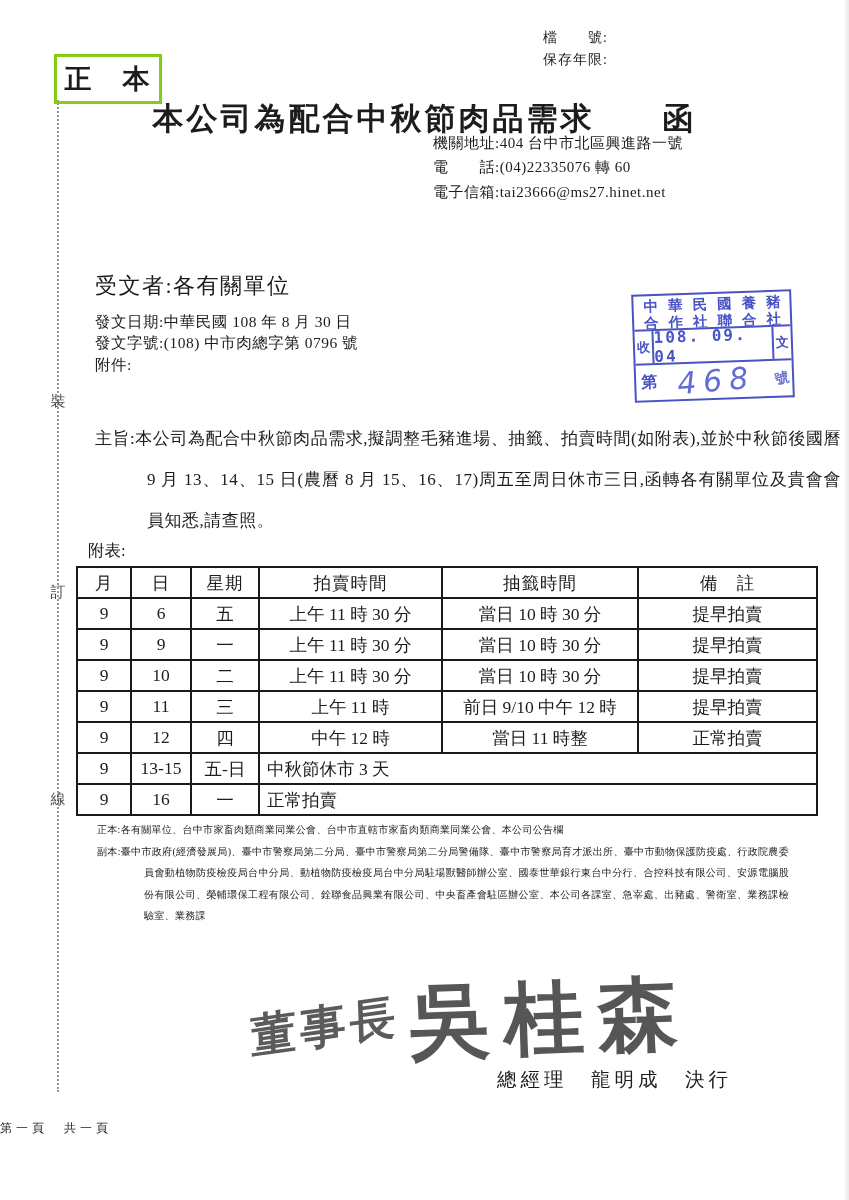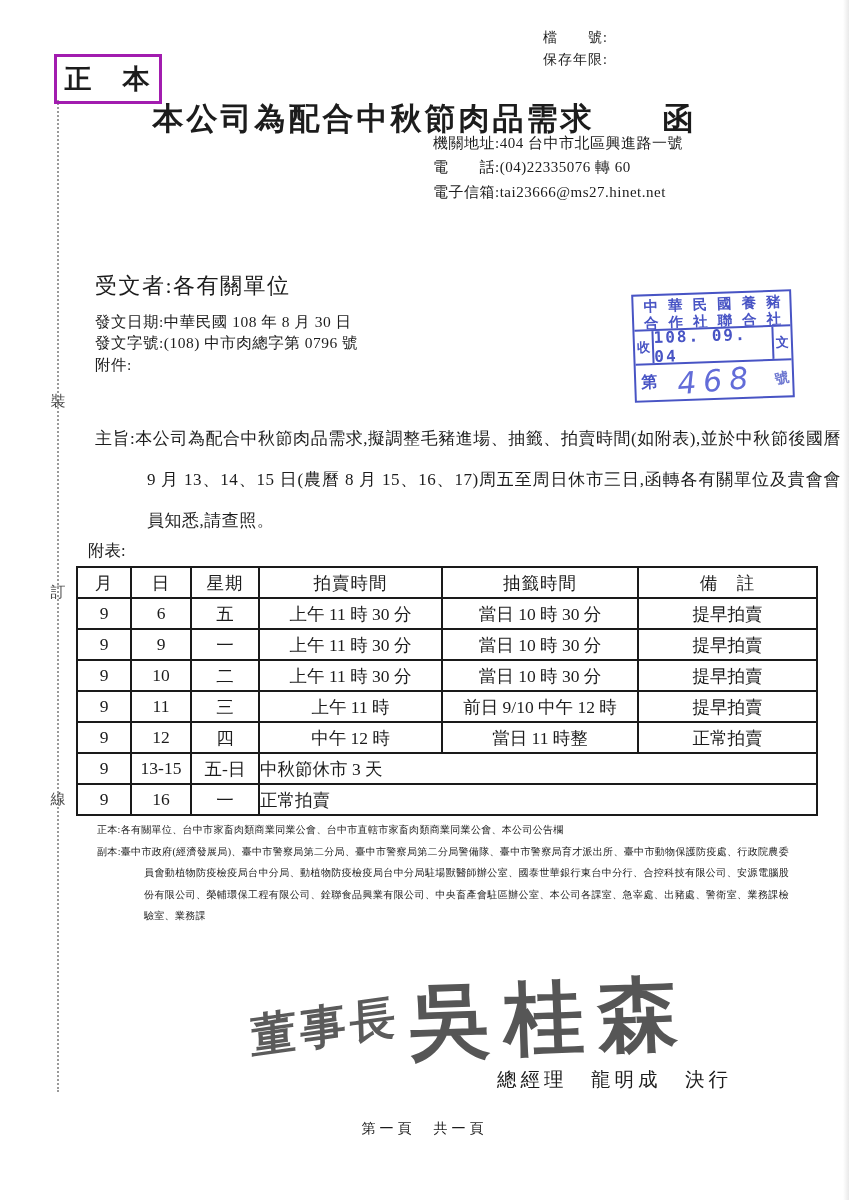--- a/index.html
+++ b/index.html
@@ -12,21 +12,21 @@
 
   
   .scan-edge{right:0;top:0;width:6px;height:1200px;background:linear-gradient(to right,#ffffff,#e9e9e9);}
 
   
   .binding-line{left:57px;top:100px;height:992px;border-left:2px dotted #9a9a9a;width:0;}
   .binding-mark{left:47px;width:22px;text-align:center;font-size:15px;color:#4a4a4a;}
 
   
   .copy-box{
-    left:54px;top:54px;width:102px;height:44px;border:3px solid #a21caf;
+    left:54px;top:54px;width:102px;height:44px;border:3px solid #84cc16;
     display:flex;align-items:center;justify-content:center;
     font-size:27px;font-weight:700;letter-spacing:2px;
   }
 
   
   .file-labels{left:543px;top:27px;font-size:14px;line-height:22px;letter-spacing:1px;}
 
   
   .doc-title{left:0;top:98px;width:849px;text-align:center;font-size:31px;font-weight:700;letter-spacing:3px;}
 
@@ -50,34 +50,34 @@
   
   table.sched{
     left:76px;top:566px;position:absolute;border-collapse:collapse;
     font-size:17.5px;table-layout:fixed;width:740px;
   }
   table.sched th,table.sched td{
     border:2px solid #1a1a1a;text-align:center;height:29px;padding:0 2px;
     font-weight:400;overflow:hidden;white-space:nowrap;
   }
   table.sched th{letter-spacing:1px;}
-  table.sched td.l{text-align:left;padding-left:0;}
+  table.sched td.l{text-align:left;padding-left:7px;}
 
   
   .dist{left:97px;top:819px;width:692px;font-size:10px;line-height:21.6px;letter-spacing:0.3px;}
   .dist p{margin:0;padding-left:47px;text-indent:-47px;text-align:justify;}
 
   
   .sig{left:250px;top:968px;display:flex;align-items:center;color:#3f3f3f;transform:rotate(-2deg);}
   .sig-title{font-size:46px;font-weight:700;transform:rotate(-6deg) skewX(-6deg);letter-spacing:4px;opacity:.85;}
   .sig-name{font-size:80px;font-weight:700;letter-spacing:14px;margin-left:10px;opacity:.88;}
 
   .approval{left:497px;top:1066px;font-size:19.5px;letter-spacing:4px;}
 
-  .footer{left:0;top:1120px;width:849px;text-align:center;font-size:14px;letter-spacing:4px;}
+  .footer{left:0;top:1120px;width:849px;text-align:left;font-size:12px;letter-spacing:4px;}
 
   
   .stamp{
     left:633px;top:292px;width:156px;height:104px;color:#3946c0;
     border:2.5px solid currentColor;transform:rotate(-2deg);opacity:.92;
     display:flex;flex-direction:column;
   }
   .stamp-row{height:20px;line-height:20px;font-size:14.5px;font-weight:700;
     text-align:center;letter-spacing:10px;text-indent:10px;white-space:nowrap;overflow:hidden;}
   .stamp-mid{border-top:2px solid currentColor;border-bottom:2px solid currentColor;

